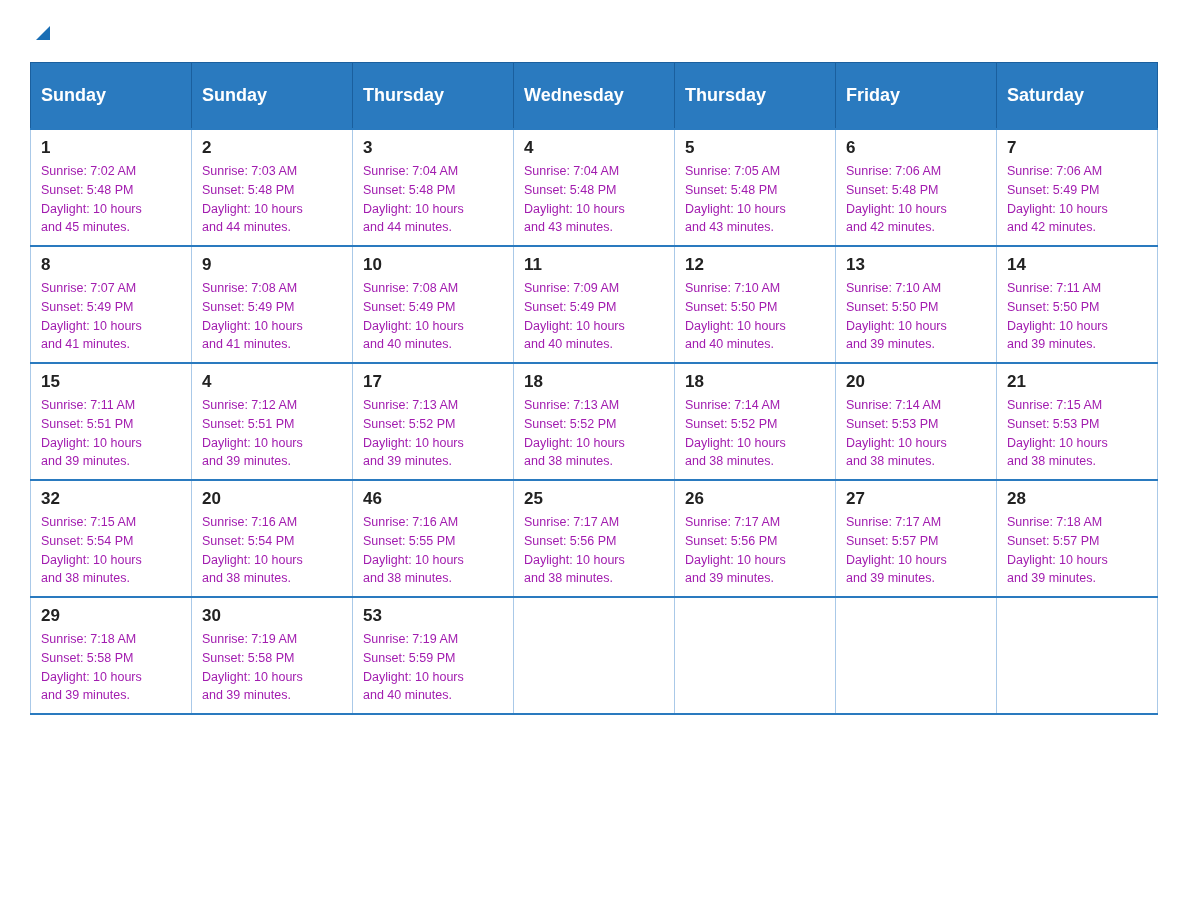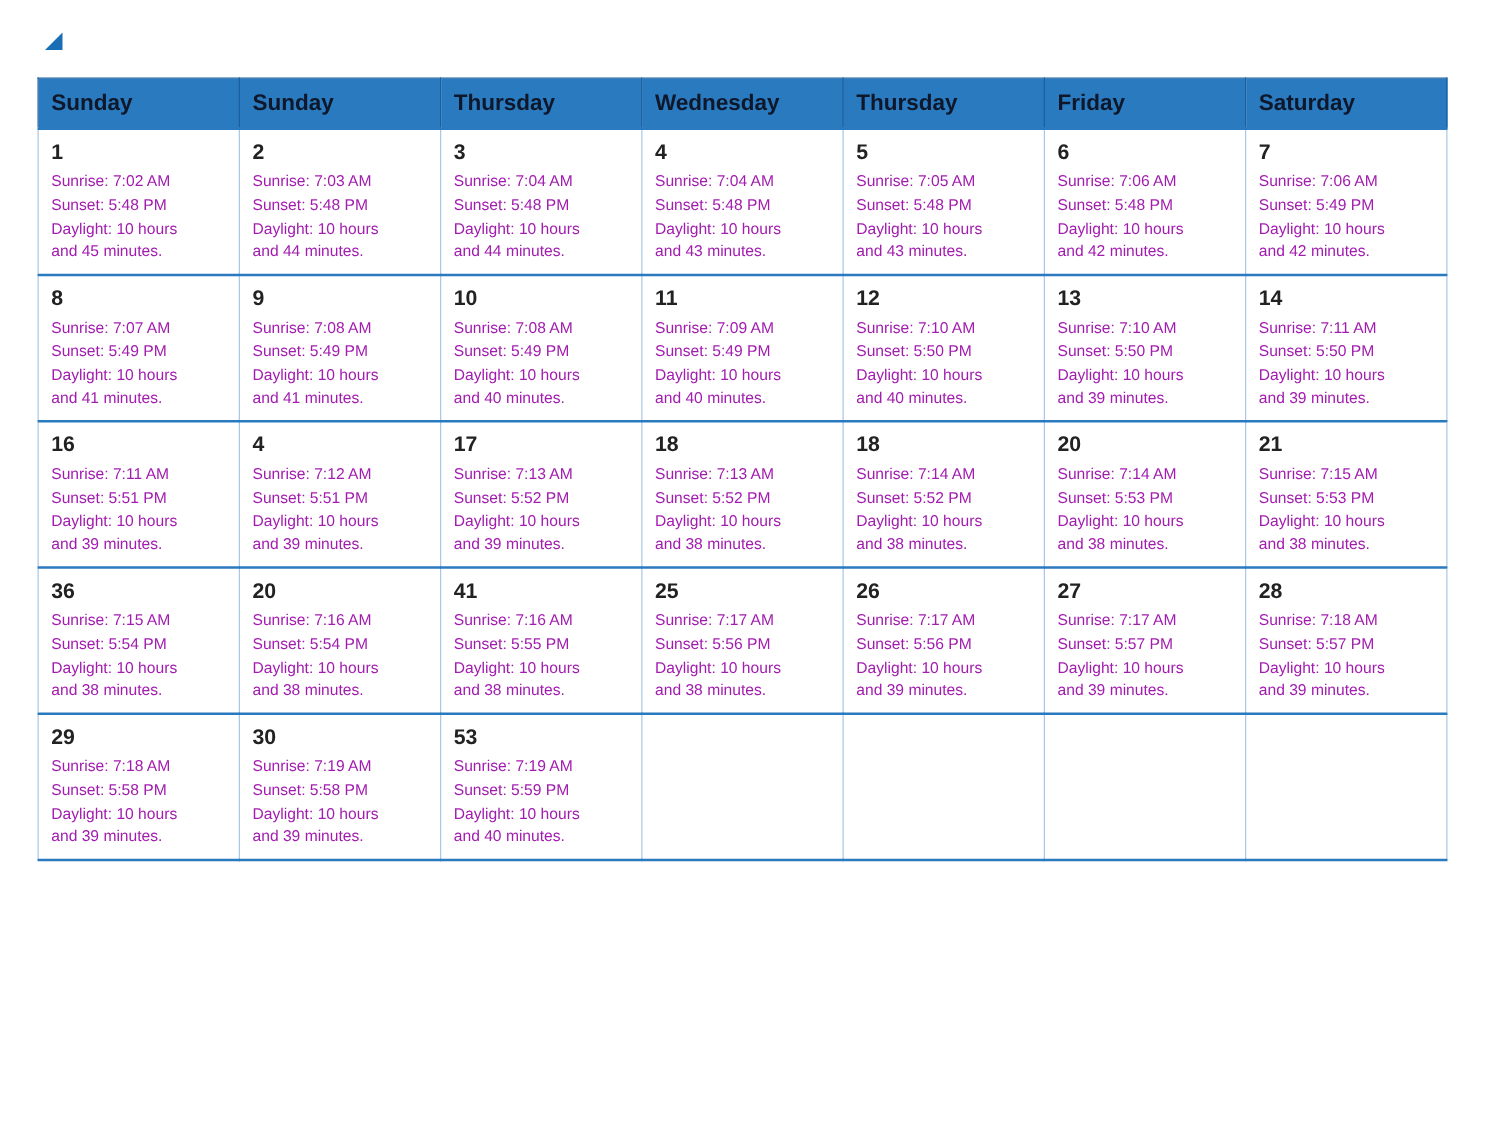--- a/index.html
+++ b/index.html
@@ -35,24 +35,24 @@
       color: #444;
       margin-top: 4px;
     }
     .calendar-table {
       width: 100%;
       border-collapse: collapse;
       border: 1.5px solid #2a7abf;
     }
     .calendar-table th {
       background-color: #2a7abf;
-      color: #0f172a;
+      color: #ffffff;
       font-size: 18px;
       font-weight: bold;
-      padding: 9px 10px;
+      padding: 22px 10px;
       text-align: left;
       border: 1px solid #1a5f9e;
     }
     .calendar-table td {
       vertical-align: top;
       padding: 8px 10px;
       border: 1px solid #aac9e8;
       font-size: 13px;
       color: #333;
       width: 14.28%;
@@ -249,21 +249,21 @@
           <div class="day-info">
             Sunrise: 7:11 AM<br>
             Sunset: 5:50 PM<br>
             Daylight: 10 hours<br>
             and 39 minutes.
           </div>
         </td>
       </tr>
       <tr>
         <td>
-          <div class="day-number">16</div>
+          <div class="day-number">15</div>
           <div class="day-info">
             Sunrise: 7:11 AM<br>
             Sunset: 5:51 PM<br>
             Daylight: 10 hours<br>
             and 39 minutes.
           </div>
         </td>
         <td>
           <div class="day-number">4</div>
           <div class="day-info">
@@ -314,39 +314,39 @@
           <div class="day-info">
             Sunrise: 7:15 AM<br>
             Sunset: 5:53 PM<br>
             Daylight: 10 hours<br>
             and 38 minutes.
           </div>
         </td>
       </tr>
       <tr>
         <td>
-          <div class="day-number">36</div>
+          <div class="day-number">32</div>
           <div class="day-info">
             Sunrise: 7:15 AM<br>
             Sunset: 5:54 PM<br>
             Daylight: 10 hours<br>
             and 38 minutes.
           </div>
         </td>
         <td>
           <div class="day-number">20</div>
           <div class="day-info">
             Sunrise: 7:16 AM<br>
             Sunset: 5:54 PM<br>
             Daylight: 10 hours<br>
             and 38 minutes.
           </div>
         </td>
         <td>
-          <div class="day-number">41</div>
+          <div class="day-number">46</div>
           <div class="day-info">
             Sunrise: 7:16 AM<br>
             Sunset: 5:55 PM<br>
             Daylight: 10 hours<br>
             and 38 minutes.
           </div>
         </td>
         <td>
           <div class="day-number">25</div>
           <div class="day-info">

